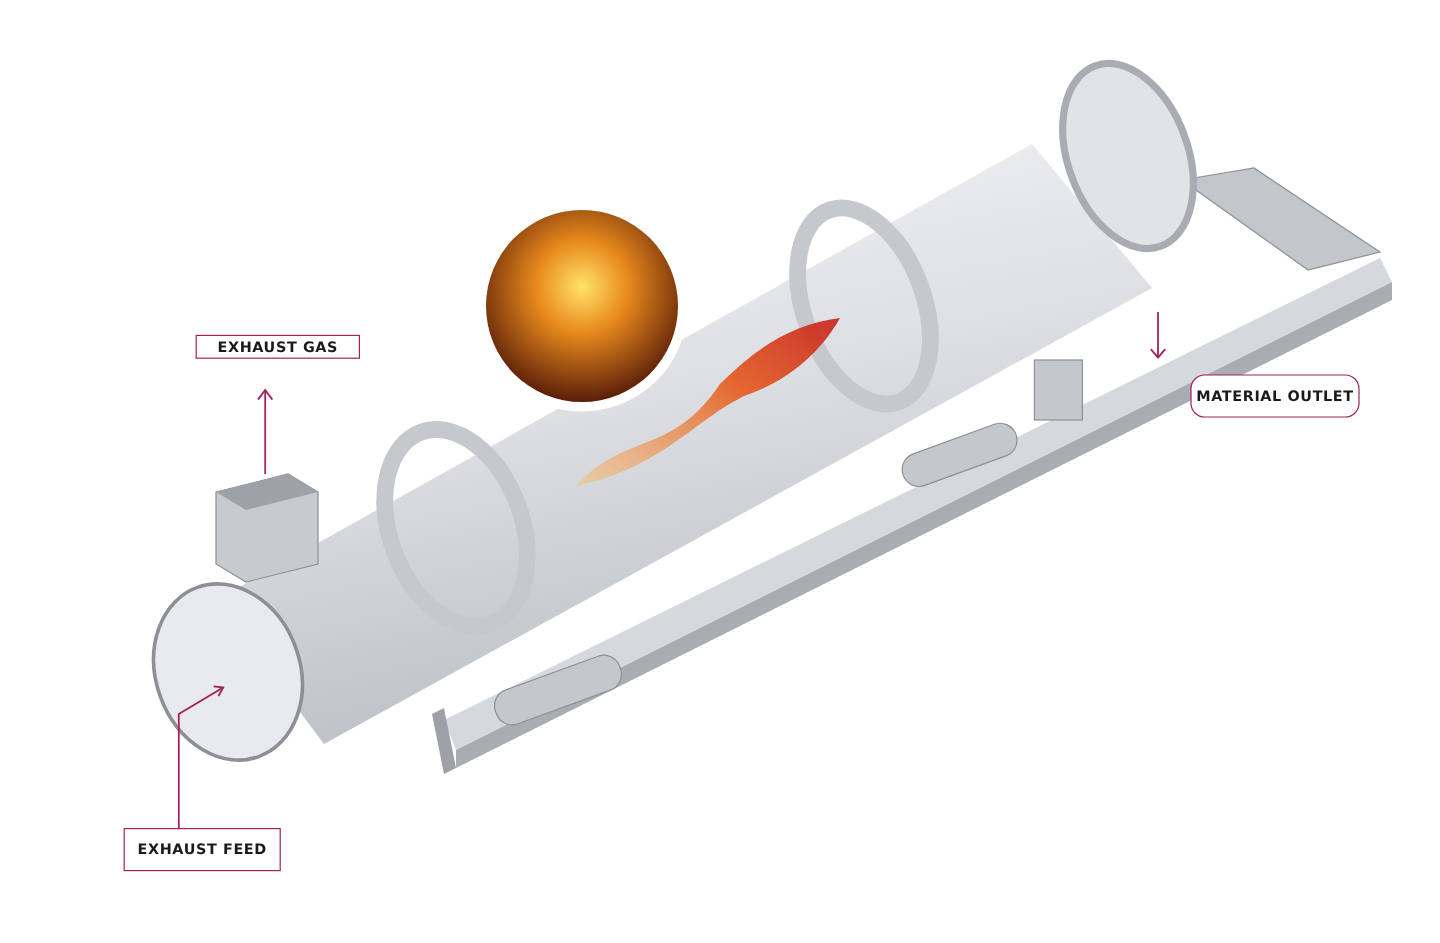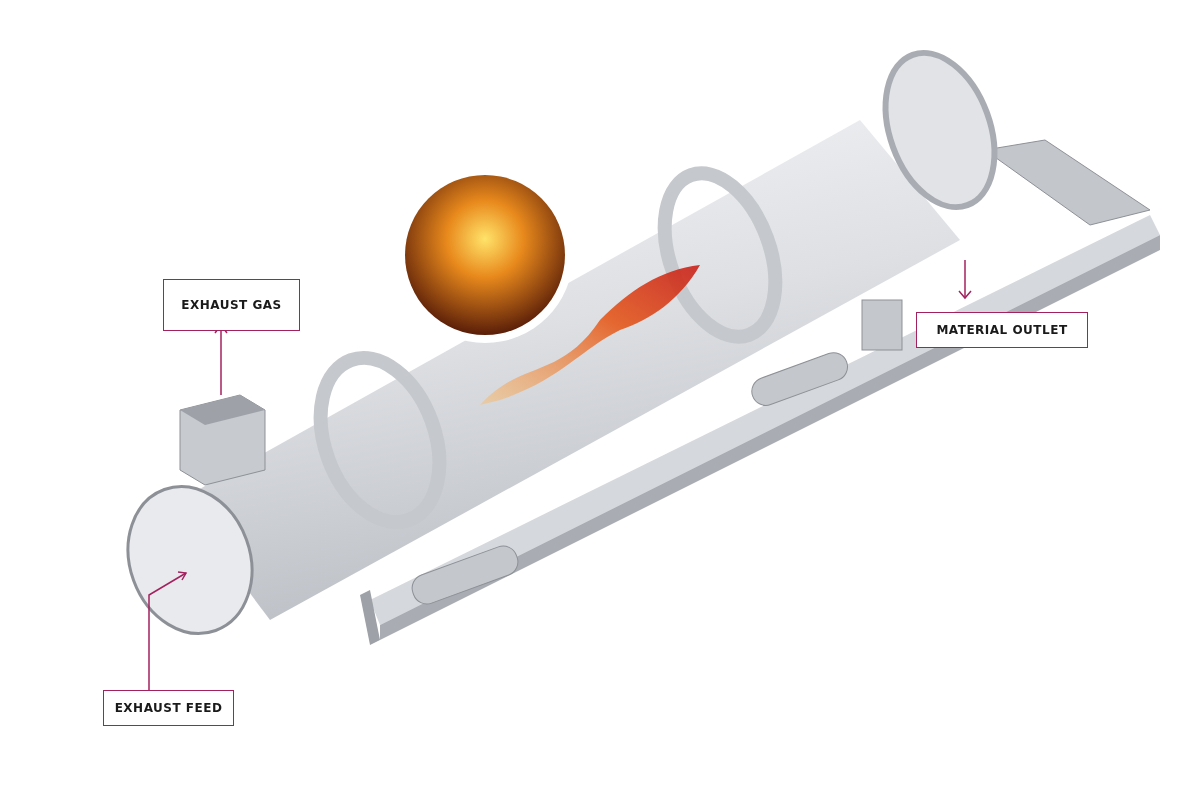--- a/index.html
+++ b/index.html
@@ -68,21 +68,21 @@
   <g stroke="#a3215f" stroke-width="1.5" fill="none">
     <line x1="221" y1="395" x2="221" y2="325"></line>
     <polyline points="215,333 221,325 227,333"></polyline>
     <line x1="965" y1="260" x2="965" y2="298"></line>
     <polyline points="959,291 965,298 971,291"></polyline>
     <polyline points="149,690 149,595 186,573"></polyline>
     <polyline points="178,572 186,573 182,580"></polyline>
   </g>
 </svg>
 
-<div class="label" style="left:163px;top:279px;width:137px;height:52px;">
+<div class="label" style="left:163px;top:279px;width:137px;height:20px;">
     <span>EXHAUST GAS</span>
   </div>
-<div class="label" style="left:916px;top:312px;width:172px;height:36px;">
+<div class="label" style="left:992px;top:312px;width:141px;height:36px;border-radius:12px;">
     <span>MATERIAL OUTLET</span>
   </div>
 <div class="label" style="left:103px;top:690px;width:131px;height:36px;">
     <span>EXHAUST FEED</span>
   </div>
 
 </body></html>

